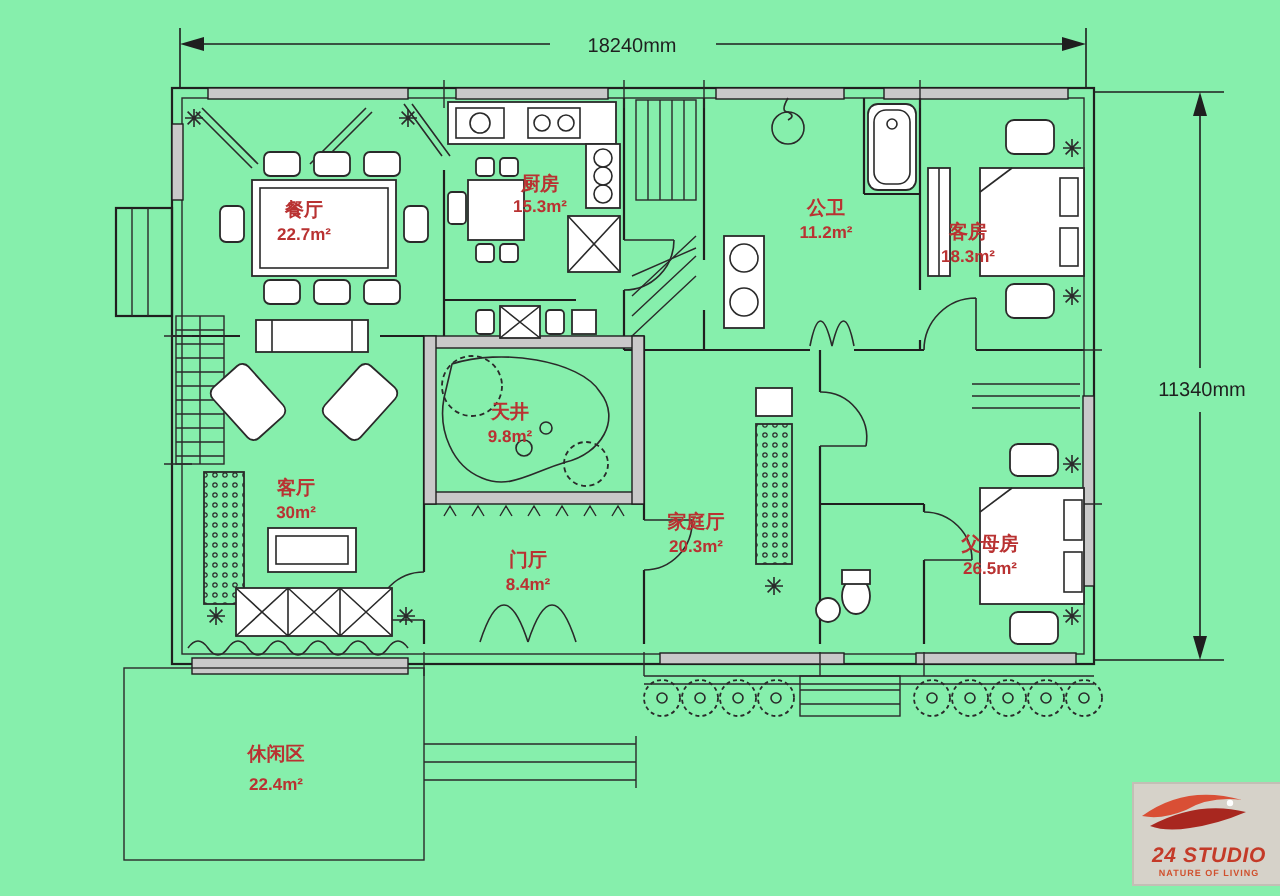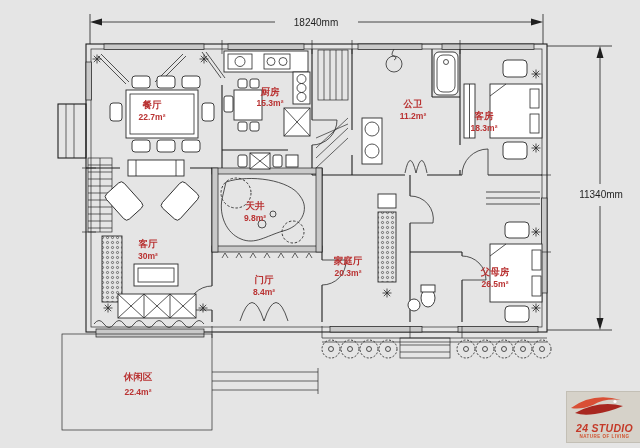--- a/index.html
+++ b/index.html
@@ -1,16 +1,16 @@
 <!DOCTYPE html>
 <html><head>
 <meta charset="utf-8">
 <style>
   html,body{margin:0;padding:0;background:#fff;}
-  .stage{position:relative;width:640px;height:448px;background:#e5e5e5;overflow:hidden;
+  .stage{position:relative;width:640px;height:448px;background:#86efac;overflow:hidden;
          font-family:"Liberation Sans",sans-serif;}
   .stage svg{position:absolute;left:0;top:0;}
   svg text{font-family:"Liberation Sans",sans-serif;}
   .room-name{font-size:9.5px;font-weight:700;fill:#b93232;text-anchor:middle;}
   .room-area{font-size:8.5px;font-weight:700;fill:#b93232;text-anchor:middle;}
   .dim-text{font-size:10px;fill:#1f1f1f;text-anchor:middle;}
   .wall{stroke:#1f1f1f;stroke-width:1.1;fill:none;}
   .thin{stroke:#2a2a2a;stroke-width:0.7;fill:none;}
   .furn{stroke:#2a2a2a;stroke-width:0.9;fill:#ffffff;}
   .furnline{stroke:#2a2a2a;stroke-width:0.8;fill:none;}

